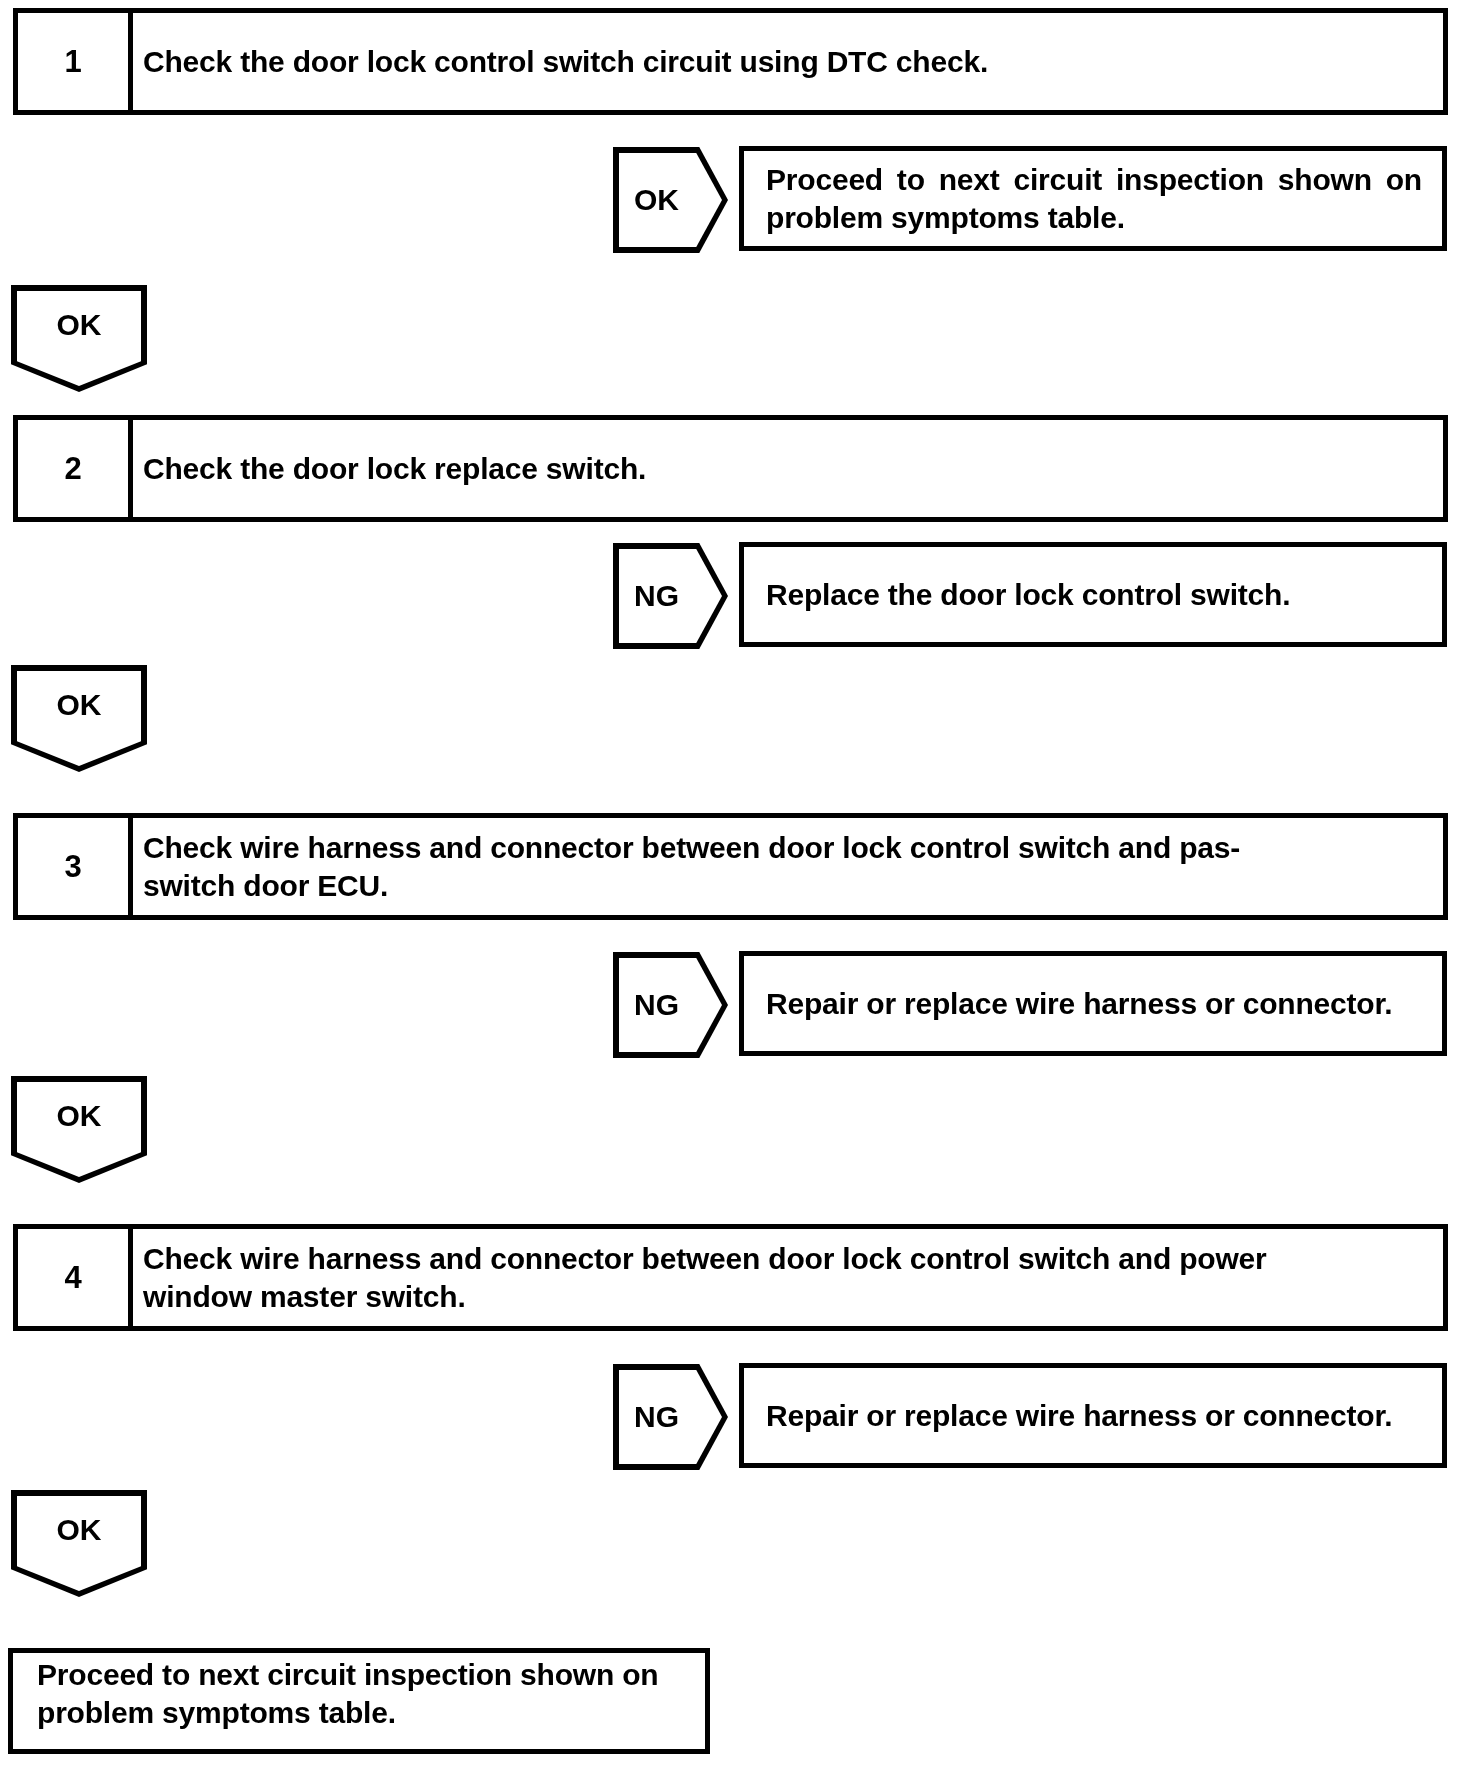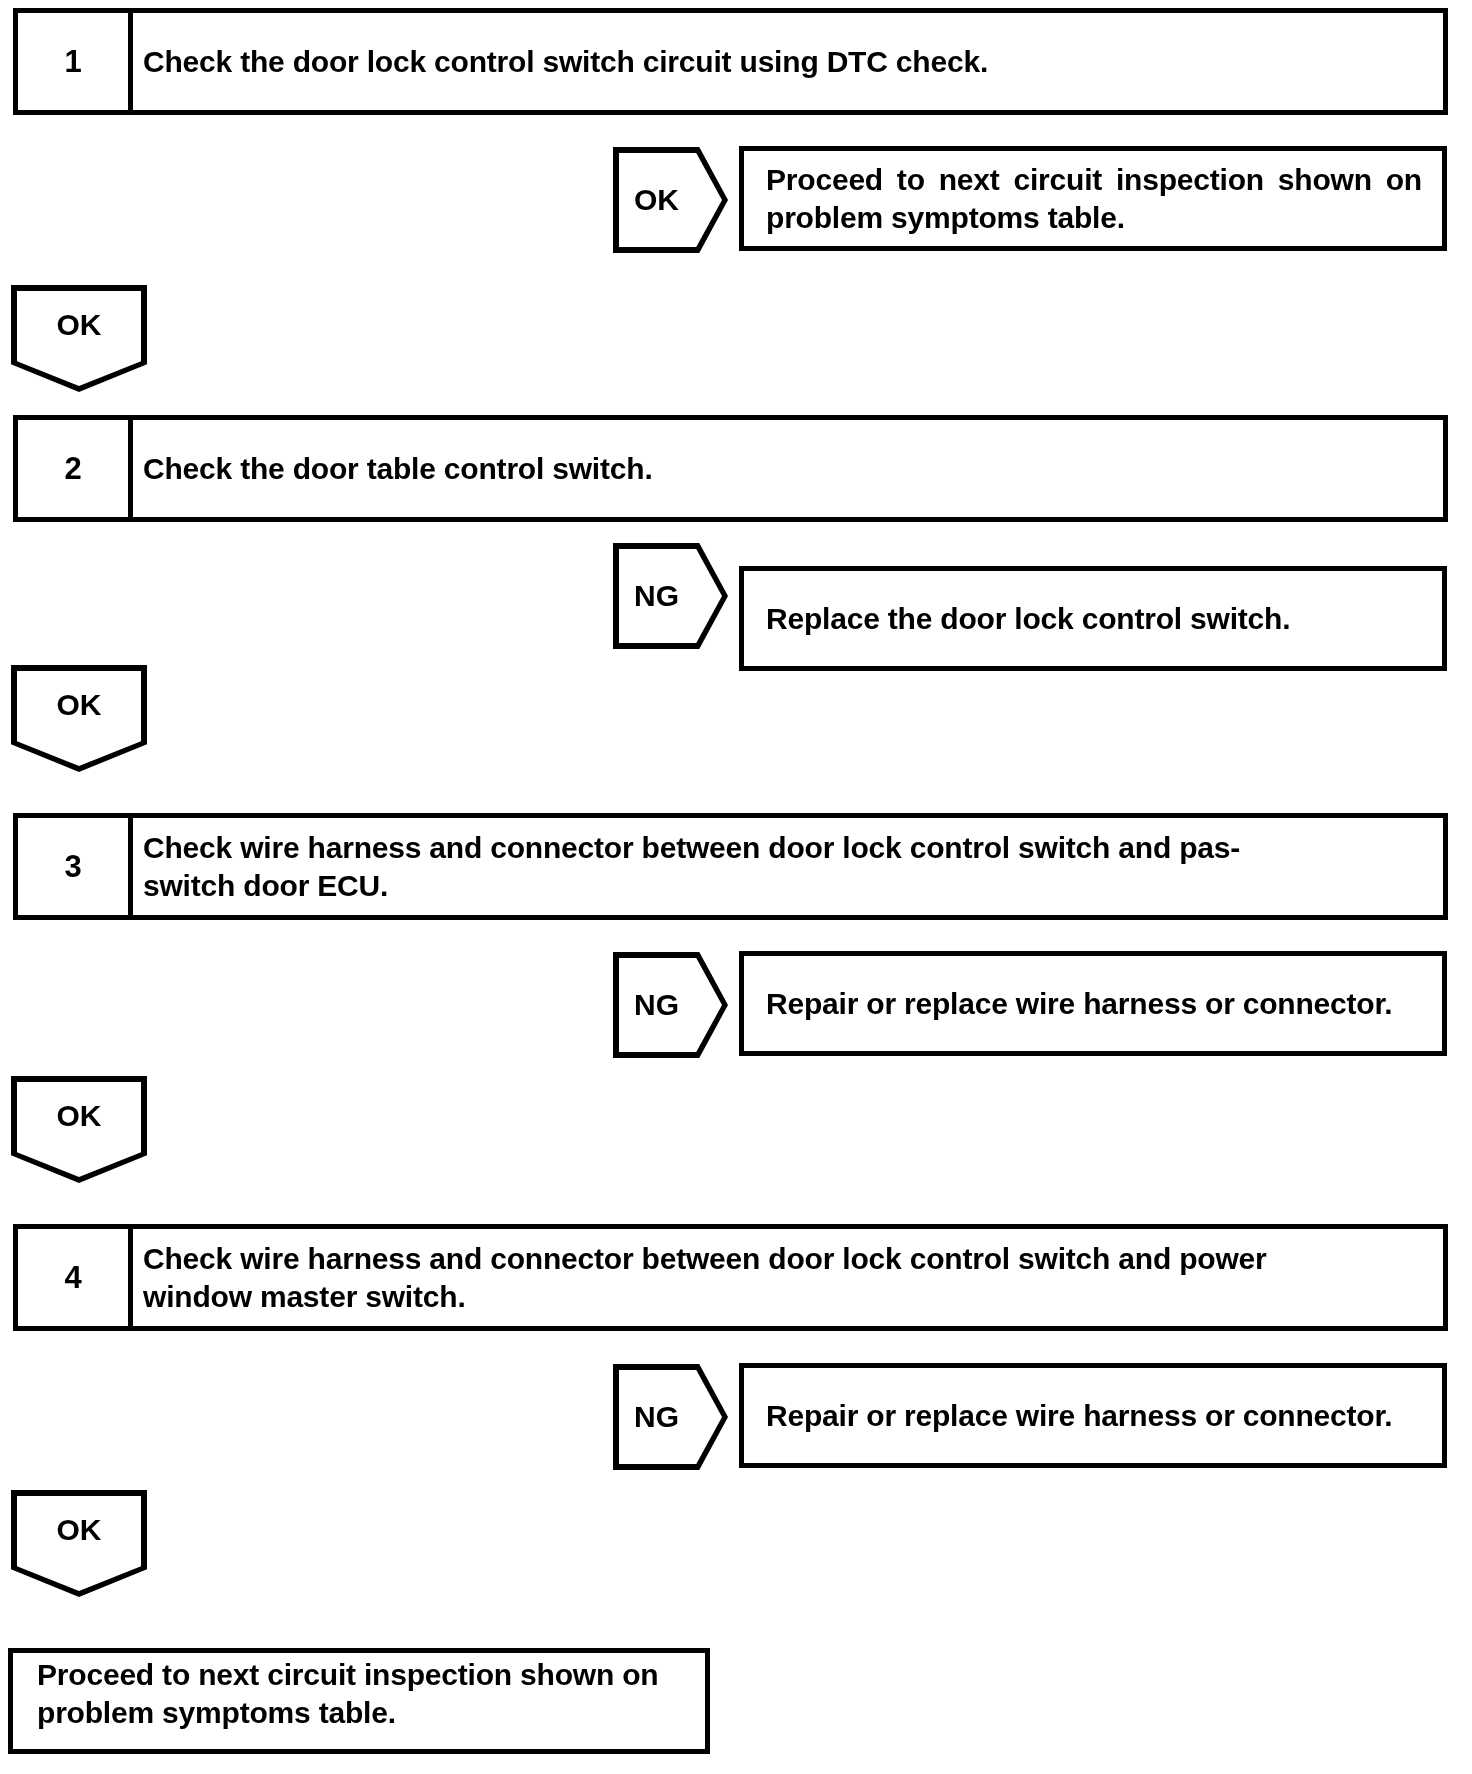--- a/index.html
+++ b/index.html
@@ -175,30 +175,30 @@
 
   <div class="pent-down" style="top:285px">
     <div class="shape"></div>
     <div class="fill"></div>
     <span class="pent-label">OK</span>
   </div>
 
   <div class="step-box" style="top:415px">
     <div class="step-num">2</div>
     <div class="step-text">
-      <span class="line">Check the door table control switch.</span>
+      <span class="line">Check the door lock replace switch.</span>
     </div>
   </div>
 
   <div class="pent-right" style="top:543px">
     <div class="shape"></div>
     <div class="fill"></div>
     <span class="pent-label">NG</span>
   </div>
-  <div class="result-box" style="top:566px">
+  <div class="result-box" style="top:542px">
     <span class="line">Replace the door lock control switch.</span>
   </div>
 
   <div class="pent-down" style="top:665px">
     <div class="shape"></div>
     <div class="fill"></div>
     <span class="pent-label">OK</span>
   </div>
 
   <div class="step-box" style="top:813px">

